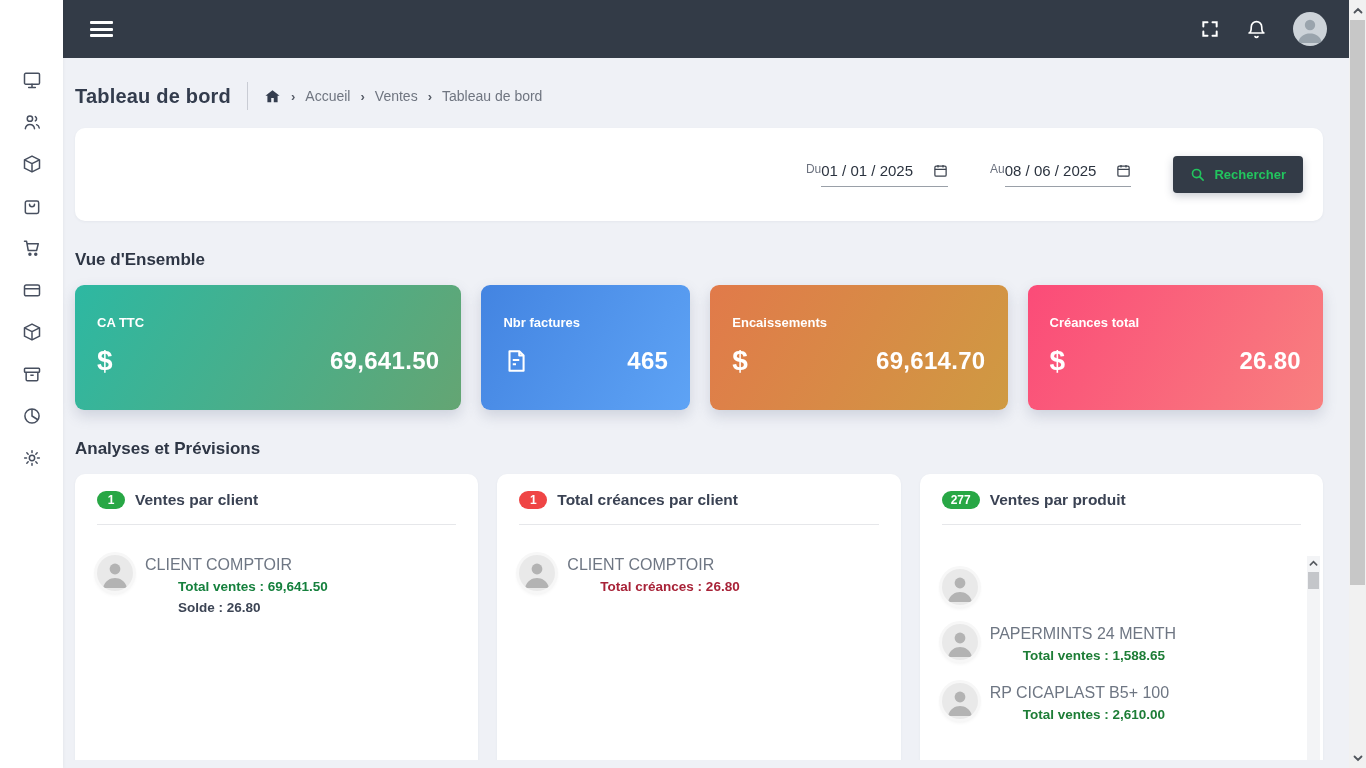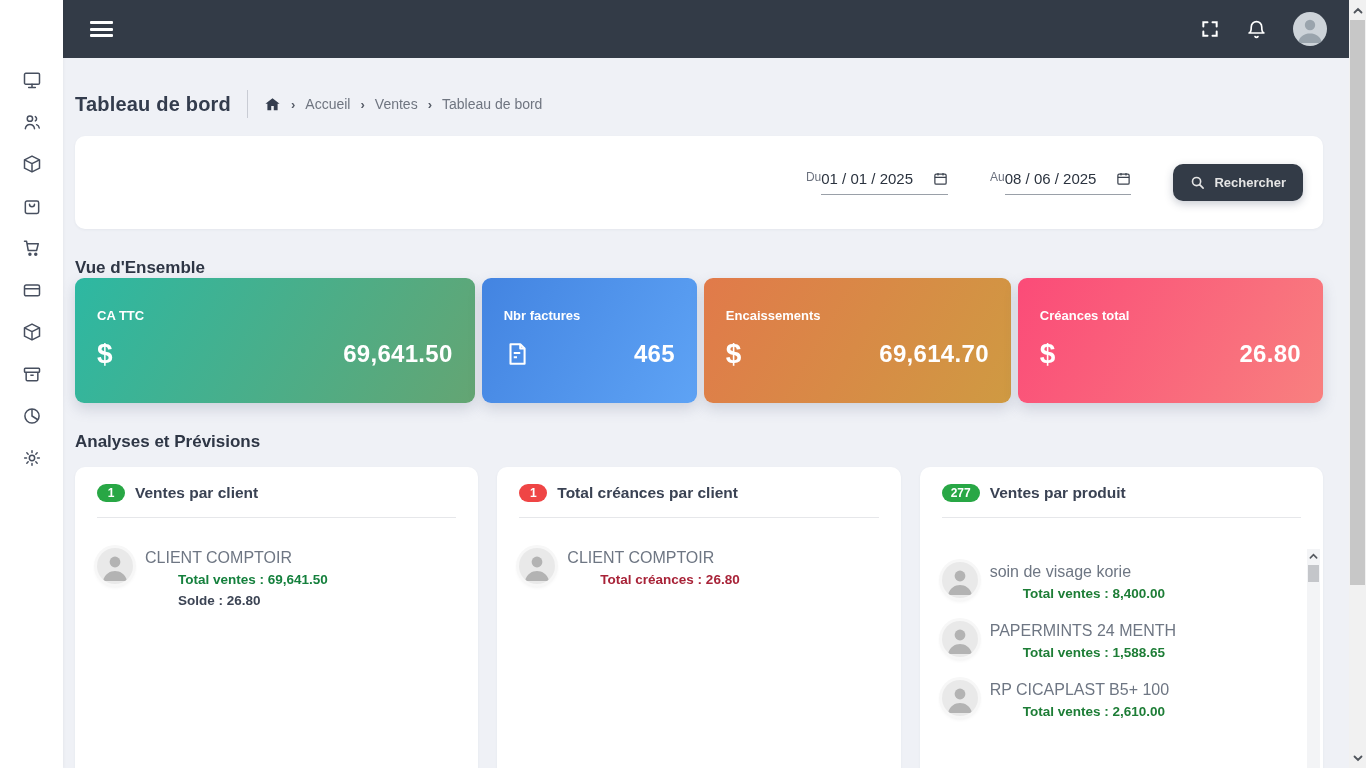--- a/index.html
+++ b/index.html
@@ -28,49 +28,49 @@
             display:flex; align-items:center; z-index:20; }
   .hamburger { margin-left:27px; width:23px; height:16px; display:flex; flex-direction:column;
                justify-content:space-between; cursor:pointer; }
   .hamburger span { display:block; height:3px; background:#fff; border-radius:1px; }
   .topbar-right { margin-left:auto; display:flex; align-items:center; gap:26px; margin-right:22px; }
   .tb-icon { color:#fff; display:flex; cursor:pointer; }
   .avatar { width:34px; height:34px; border-radius:50%; background:#cdd3d9; overflow:hidden;
             display:flex; align-items:center; justify-content:center; cursor:pointer; }
 
   
-  .content { position:absolute; left:63px; top:58px; width:1286px; height:710px;
+  .content { position:absolute; left:63px; top:50px; width:1286px; height:710px;
              background:#eff1f6; padding:0 26px 0 12px; overflow:hidden; }
 
   .page-head { display:flex; align-items:center; margin-top:32px; }
   .page-title { font-size:20px; font-weight:bold; color:#333c4d; letter-spacing:.2px; }
   .vsep { width:1px; height:28px; background:#c9ccd4; margin:0 16px; }
   .breadcrumb { display:flex; align-items:center; gap:10px; font-size:14px; color:#6f7580; }
   .crumb-sep { font-size:13px; color:#555b66; font-weight:bold; }
   .crumb { cursor:pointer; }
   .home-ic { display:flex; color:#343d4e; cursor:pointer; }
 
   .filter-card { margin-top:18px; background:#fff; border-radius:10px; height:93px;
                  box-shadow:0 1px 3px rgba(40,50,80,.05);
                  display:flex; align-items:center; justify-content:flex-end;
                  gap:42px; padding-right:20px; }
   .date-group { display:flex; flex-direction:row; }
   .date-label { font-size:12px; color:#6c727f; margin-bottom:4px; }
   .date-field { display:flex; align-items:center; gap:20px; font-size:15px; color:#2b333f;
                 border-bottom:1px solid #9aa0a8; padding-bottom:7px; min-width:124px; cursor:text; }
   .date-field svg { color:#3c434f; }
-  .btn-search { background:#333b47; color:#e5e5e5; border:none; border-radius:10px; height:37px;
+  .btn-search { background:#333b47; color:#22c55e; border:none; border-radius:4px; height:37px;
                 padding:0 17px; font-size:13px; font-weight:bold; display:flex; align-items:center;
                 gap:9px; cursor:pointer; font-family:inherit;
                 box-shadow:0 3px 8px rgba(40,50,80,.25); }
 
   .section-heading { margin-top:29px; font-size:17px; font-weight:bold; color:#2e3645; }
 
   
-  .kpi-row { display:flex; gap:7px; }
+  .kpi-row { display:flex; gap:20px; margin-top:15px; }
   .kpi { height:125px; border-radius:9px; padding:17px 22px; color:#fff;
          box-shadow:0 6px 14px rgba(90,100,130,.22); cursor:default; }
   .kpi-label { font-size:13px; font-weight:bold; margin-top:13px; }
   .kpi-valrow { display:flex; align-items:center; justify-content:space-between; margin-top:17px; }
   .kpi-ic { font-size:28px; font-weight:bold; line-height:28px; display:flex; align-items:center; }
   .kpi-value { font-size:24px; font-weight:bold; letter-spacing:.3px; }
 
   
   .ana-row { display:flex; gap:19px; margin-top:15px; }
   .ana-card { flex:1; background:#fff; border-radius:10px; height:400px; padding:17px 22px;
@@ -337,24 +337,20 @@
       </div>
       <hr class="ana-div">
       <div class="ana-list" style="margin-top:44px; padding-right:20px;">
         <div class="ana-item">
           <span class="item-avatar">
             <svg width="36" height="36" viewBox="0 0 36 36">
                 <circle cx="18" cy="14" r="5.4" fill="#b3b3b3"></circle>
                 <path d="M6 33c1.5-7 7-10 12-10s10.5 3 12 10z" fill="#b3b3b3"></path>
               </svg>
           </span>
-          <div class="item-text">
-            <div class="item-name">soin de visage korie</div>
-            <div class="item-line" style="color: rgb(29, 125, 54);">Total ventes : 8,400.00</div>
-          </div>
         </div>
         <div class="ana-item">
           <span class="item-avatar">
             <svg width="36" height="36" viewBox="0 0 36 36">
                 <circle cx="18" cy="14" r="5.4" fill="#b3b3b3"></circle>
                 <path d="M6 33c1.5-7 7-10 12-10s10.5 3 12 10z" fill="#b3b3b3"></path>
               </svg>
           </span>
           <div class="item-text">
             <div class="item-name">PAPERMINTS 24 MENTH</div>

